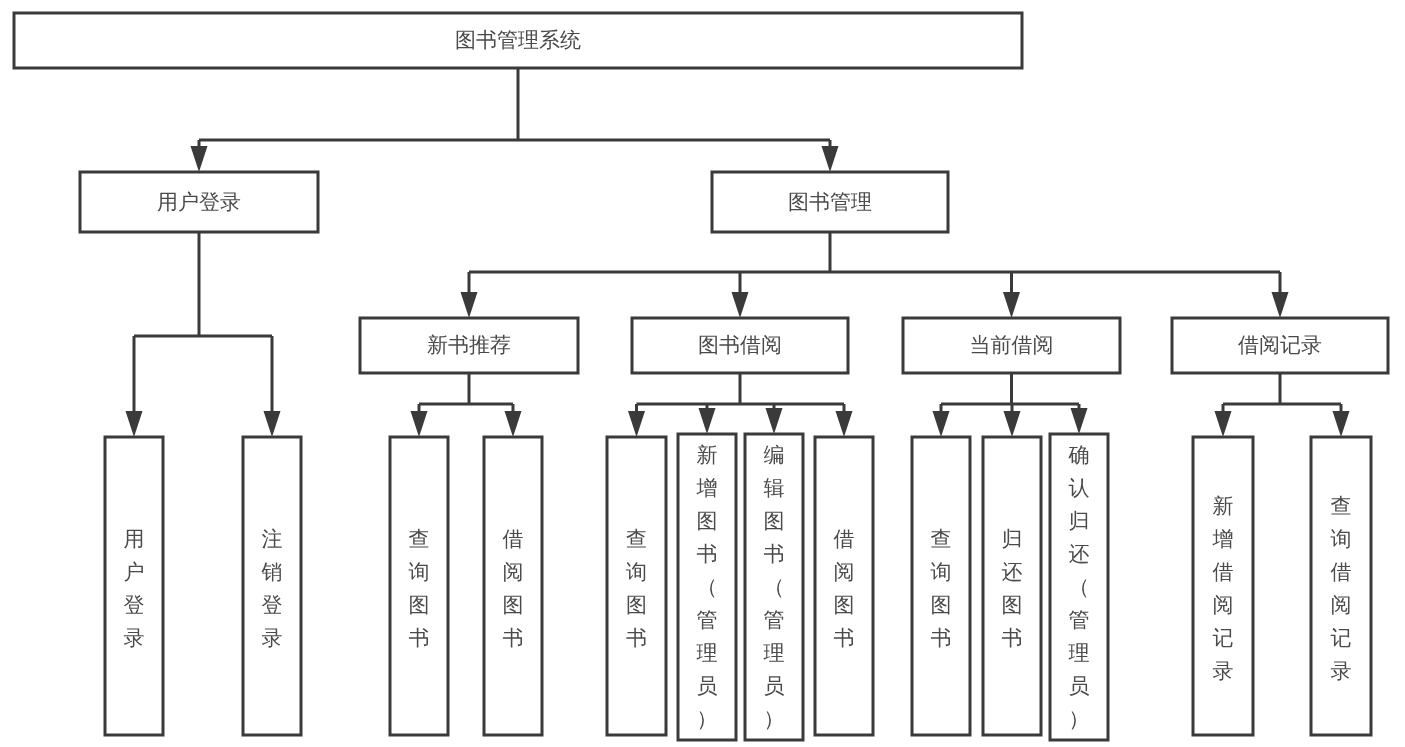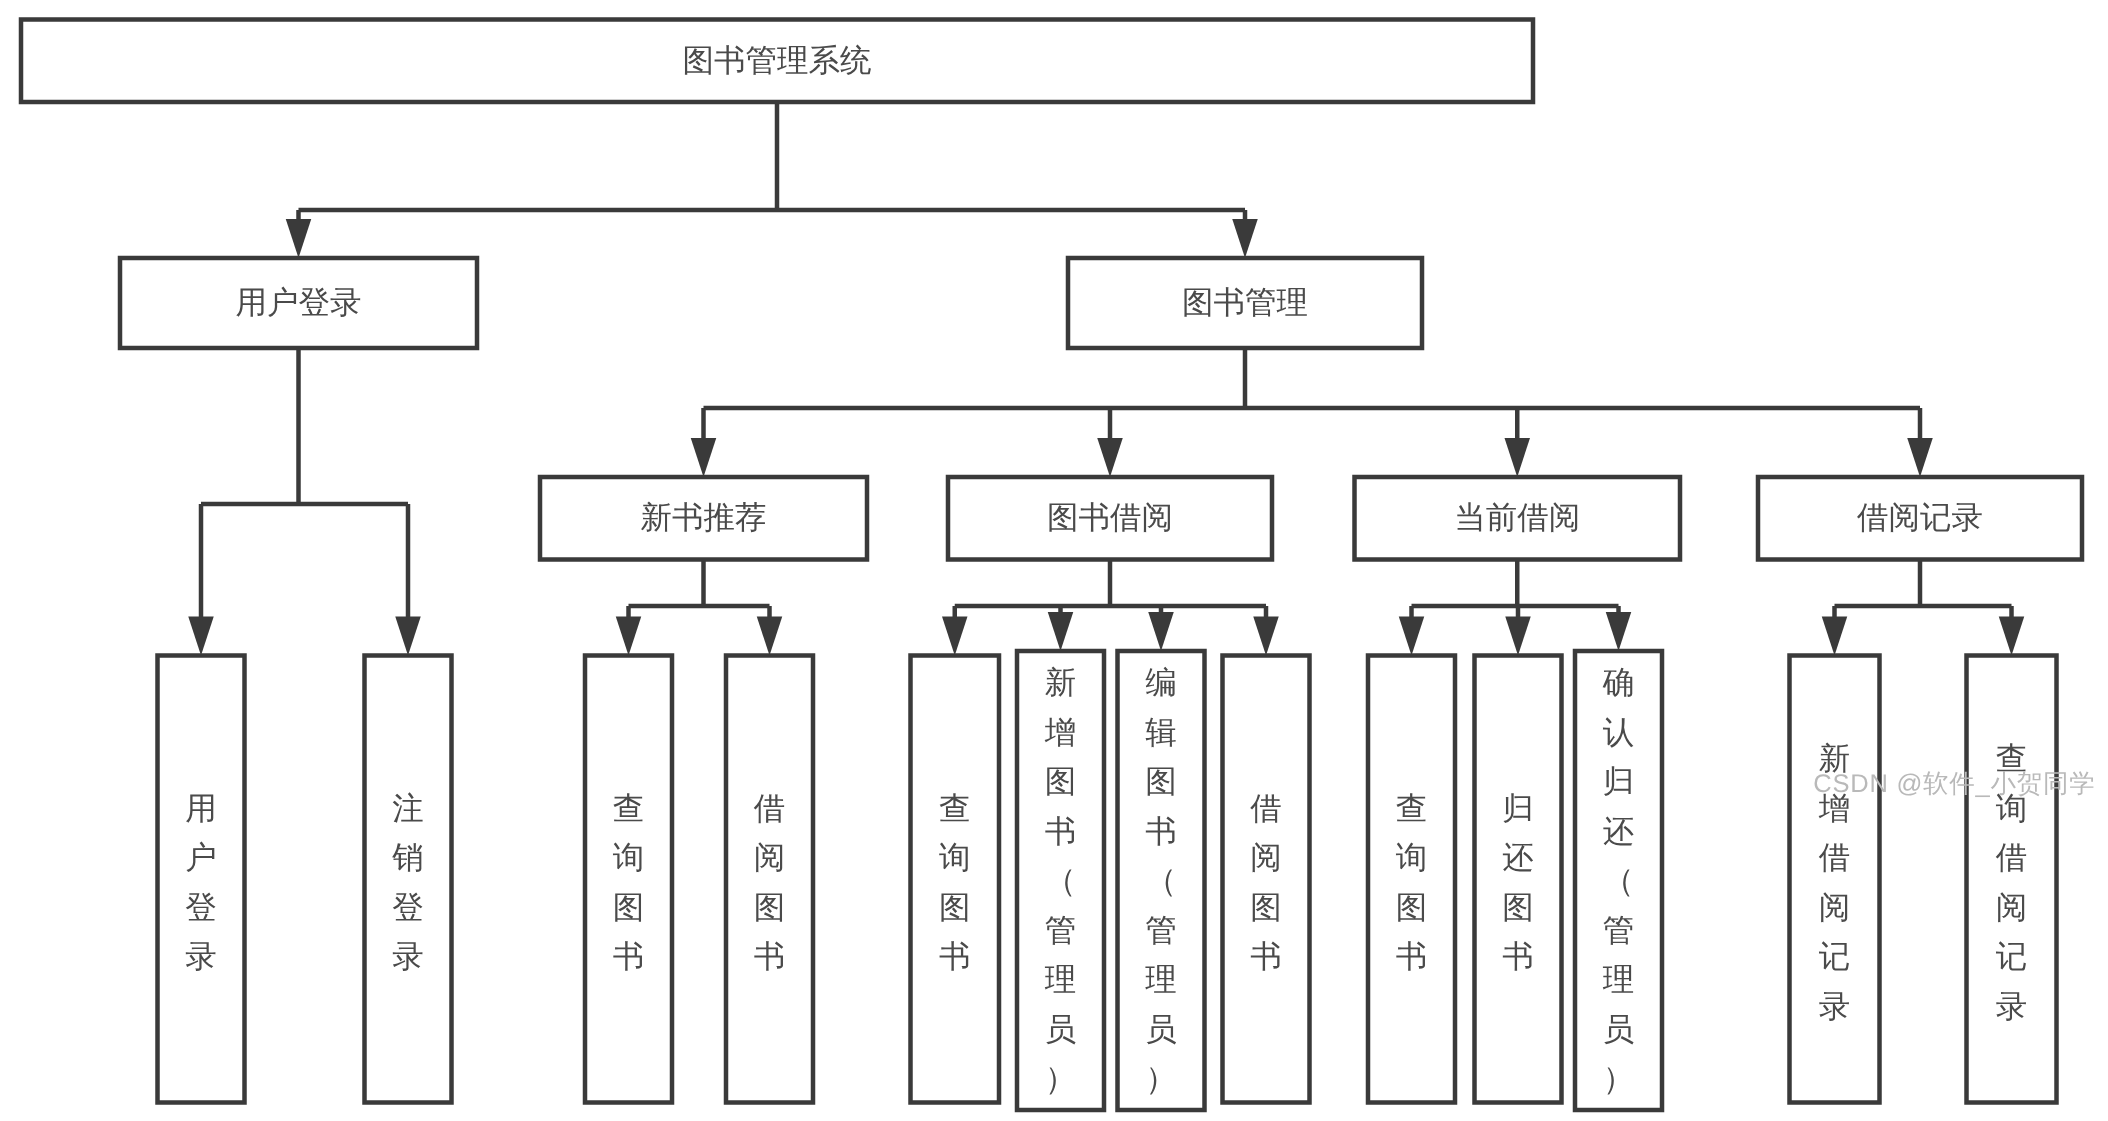--- a/index.html
+++ b/index.html
@@ -216,14 +216,13 @@
         <g>
           <rect class="node-box" x="1193" y="437" width="60" height="298"></rect>
           <text class="node-label-v" x="1223" y="512.74"><tspan x="1223" dy="0">新</tspan><tspan x="1223" dy="33">增</tspan><tspan x="1223" dy="33">借</tspan><tspan x="1223" dy="33">阅</tspan><tspan x="1223" dy="33">记</tspan><tspan x="1223" dy="33">录</tspan></text>
         </g>
         <g>
           <rect class="node-box" x="1311" y="437" width="60" height="298"></rect>
           <text class="node-label-v" x="1341" y="512.74"><tspan x="1341" dy="0">查</tspan><tspan x="1341" dy="33">询</tspan><tspan x="1341" dy="33">借</tspan><tspan x="1341" dy="33">阅</tspan><tspan x="1341" dy="33">记</tspan><tspan x="1341" dy="33">录</tspan></text>
         </g>
       </g>
   </svg>
-  <div class="watermark">CSDN @软件_小贺同学</div>
 </div>
 
 </body></html>

